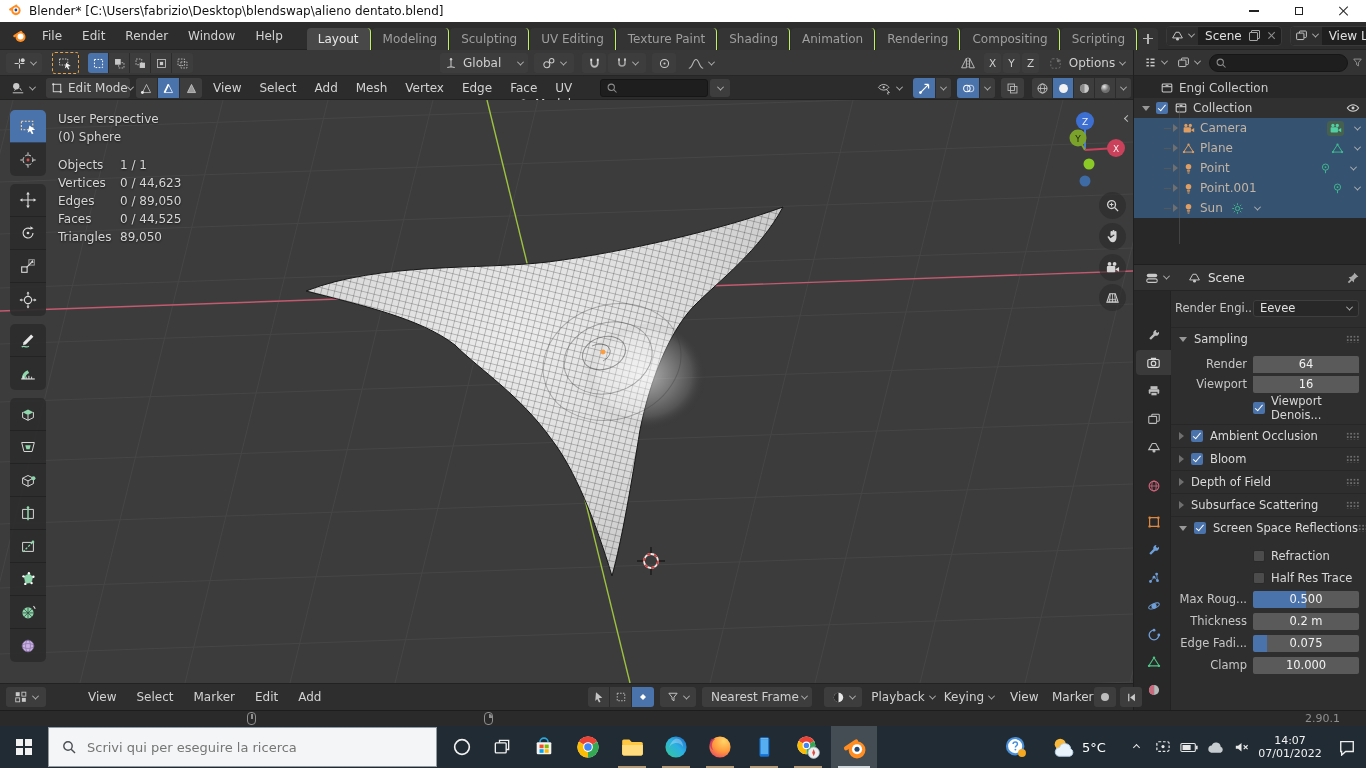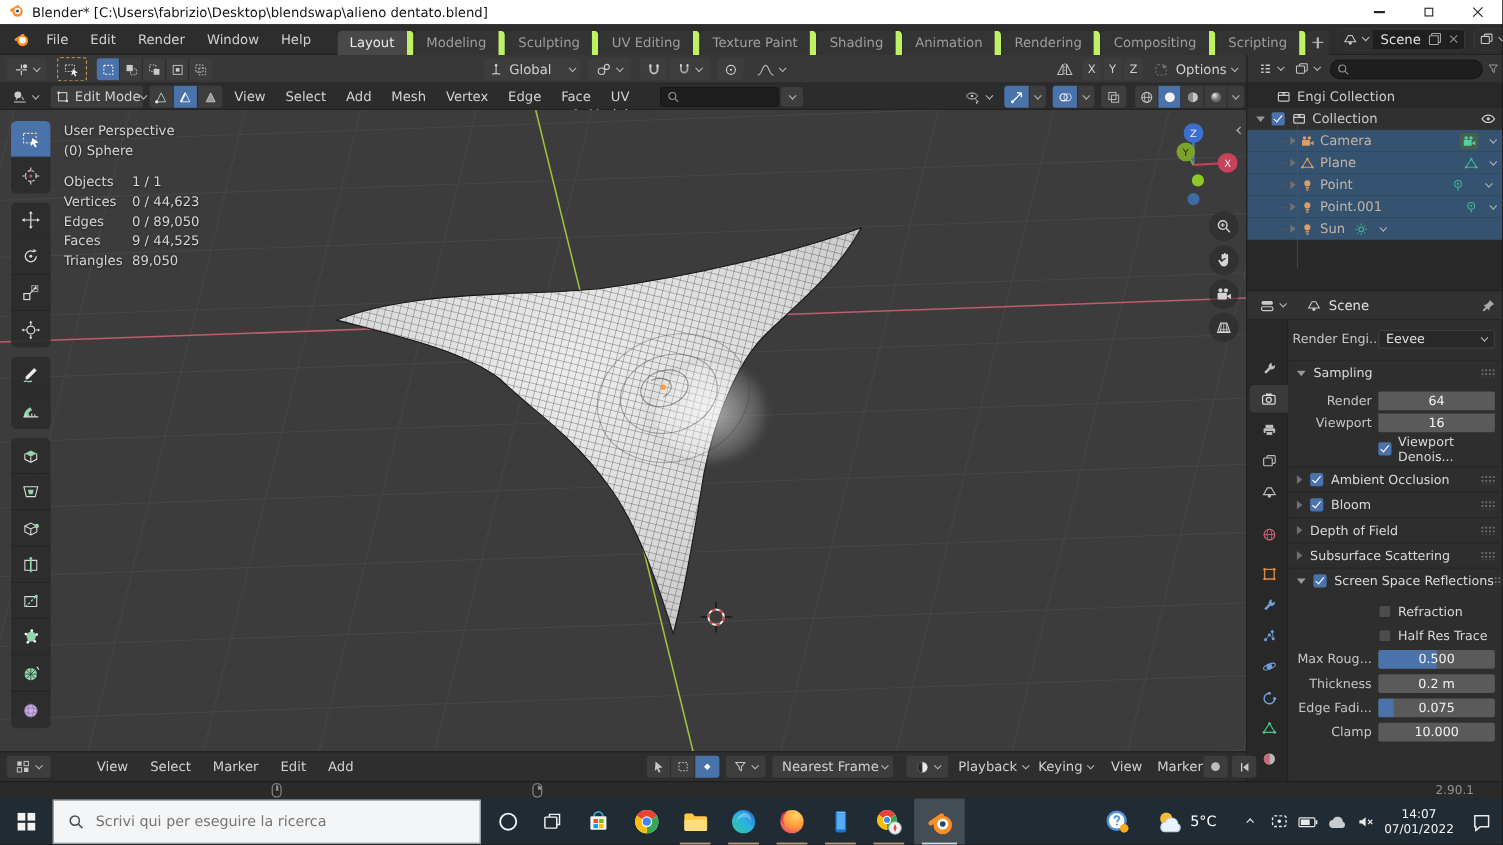--- a/index.html
+++ b/index.html
@@ -42,21 +42,21 @@
   .g-res{width:8px;height:8px;border:1.1px solid #222;position:relative;background:#fff}
   .g-res::before{content:"";position:absolute;left:1.5px;top:-3.5px;width:8px;height:8px;border:1.1px solid #222;z-index:-1}
   .g-x{position:relative;width:10px;height:10px}
   .g-x::before,.g-x::after{content:"";position:absolute;left:4.5px;top:-1px;width:1.3px;height:12px;background:#222}
   .g-x::before{transform:rotate(45deg)}.g-x::after{transform:rotate(-45deg)}
 
   
   .menubar{left:0;top:22px;width:1366px;height:28px;background:#2d2d2d;display:flex;align-items:center;border-bottom:1px solid #232323}
   .menu-item{padding:0 10px;color:#d2d2d2;cursor:default}
   .wtabs{display:flex;align-items:flex-end;height:28px;margin-left:14px}
-  .wtab{height:22px;display:flex;align-items:center;padding:0 11px;background:#343434;color:#9e9e9e;border-right:6px solid #bef264;border-radius:4px 4px 0 0;margin-right:1px;white-space:nowrap}
+  .wtab{height:22px;display:flex;align-items:center;padding:0 11px;background:#343434;color:#9e9e9e;border-right:1px solid #bef264;border-radius:4px 4px 0 0;margin-right:1px;white-space:nowrap}
   .wtab.active{background:#484848;color:#e8e8e8}
   .wtab-plus{height:22px;width:20px;display:flex;align-items:center;justify-content:center;background:#343434;border-radius:4px 4px 0 0}
   .idblock{height:20px;background:#1f1f1f;border:1px solid #3a3a3a;border-radius:4px;display:flex;align-items:center;padding-right:5px;margin-left:8px}
   .idblock .idicn{height:18px;display:flex;align-items:center;background:#2e2e2e;border-radius:3px 0 0 3px;padding:0 4px}
   .idblock .idtxt{padding:0 7px;color:#e0e0e0;white-space:nowrap}
   .toolrow{left:0;top:50px;width:1366px;height:26px;background:#383838;border-bottom:1px solid #262626}
   .vheader{left:0;top:76px;width:1133px;height:24px;background:#2c2c2c;border-bottom:1px solid #222}
   .btn{height:20px;background:#3d3d3d;border-radius:3px;display:flex;align-items:center;justify-content:center;padding:0 5px;color:#d0d0d0}
   .btn.flat{background:transparent}
   .blue{background:#4a72ab !important;color:#fff}
@@ -766,21 +766,21 @@
       <div class="srow">
           <span class="sl">Vertices</span>
           <span>0 / 44,623</span>
         </div>
       <div class="srow">
           <span class="sl">Edges</span>
           <span>0 / 89,050</span>
         </div>
       <div class="srow">
           <span class="sl">Faces</span>
-          <span>9 / 44,525</span>
+          <span>0 / 44,525</span>
         </div>
       <div class="srow">
           <span class="sl">Triangles</span>
           <span>89,050</span>
         </div>
     </div>
 
     
     <span class="chev left abs" style="left:1120px;top:16px;border-color:#bdbdbd"></span>
     <div class="navbtn" style="left:1099px;top:92px">

